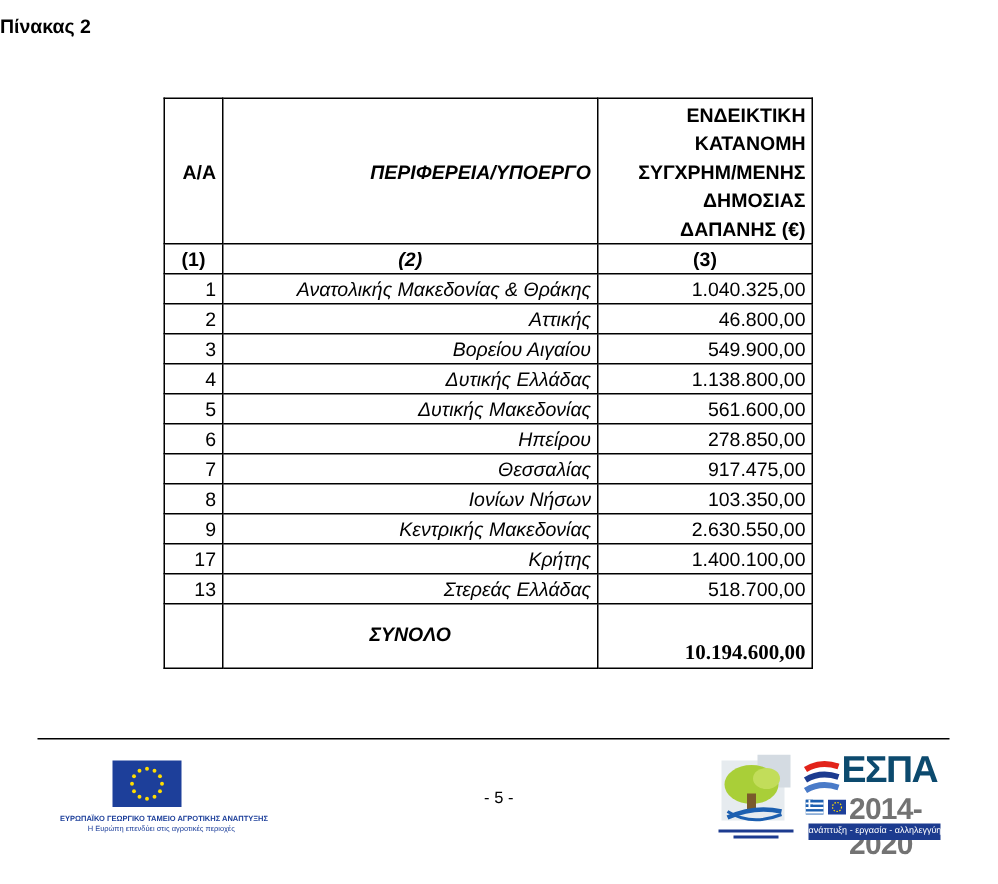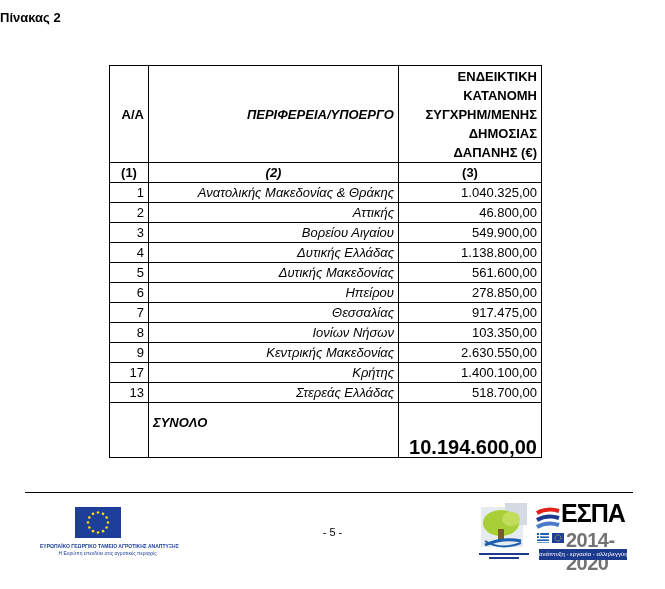--- a/index.html
+++ b/index.html
@@ -22,43 +22,43 @@
     }
     .c1 { width: 30px; text-align: center; }
     .c2 { width: 241px; text-align: left; font-style: italic; }
     .c3 { width: 134px; text-align: right; }
     th { font-weight: bold; }
     th.c2 { text-align: center; }
     th.c3 { text-align: center; line-height: 19px; padding: 0 2px; }
     tr.hdr th { height: 96px; }
     tr.nums th { text-align: center; }
     tr.total td { height: 38px; font-weight: bold; }
-    tr.total td.c2 { text-align: left; vertical-align: middle; padding-bottom: 16px; }
-    tr.total td.c3 { vertical-align: bottom; font-size: 20px; }
+    tr.total td.c2 { text-align: center; vertical-align: middle; padding-bottom: 4px; }
+    tr.total td.c3 { vertical-align: bottom; font-size: 14px; font-family: Liberation Serif, serif; }
     .rule {
       position: absolute; left: 25px; top: 492px; width: 608px; height: 0;
       border-top: 1.5px solid #000;
     }
     .pagenum {
       position: absolute; left: 0; top: 526px; width: 665px; text-align: center; font-size: 11px;
     }
     .eu-logo { position: absolute; left: 40px; top: 505px; width: 135px; height: 60px; }
     .eu-flag {
       position: absolute; left: 35px; top: 2px; width: 46px; height: 31px; background: #1d3f9a;
     }
     .eu-text1, .eu-text2 {
       position: absolute; left: 0; width: 135px; text-align: center;
       font-size: 5px; color: #1d3f9a; white-space: nowrap; font-weight: bold;
     }
     .eu-text1 { top: 38px; }
     .eu-text2 { top: 45px; font-weight: normal; }
     .rdp-logo { position: absolute; left: 475px; top: 503px; width: 60px; height: 62px; }
     .espa-logo { position: absolute; left: 535px; top: 503px; width: 95px; height: 62px; }
     .espa-title {
-      position: absolute; left: 26px; top: -4px; font-size: 25px; font-weight: bold; color: #000000;
+      position: absolute; left: 26px; top: -4px; font-size: 25px; font-weight: bold; color: #0c4a6e;
       letter-spacing: -1px;
     }
     .espa-years {
       position: absolute; left: 31px; top: 26px; font-size: 20px; font-weight: bold; color: #737373;
       letter-spacing: -0.5px;
     }
     .espa-slogan {
       position: absolute; left: 4px; top: 46px; width: 88px; height: 11px; background: #1c3b8f;
       color: #fff; font-size: 6px; text-align: center; line-height: 11px; white-space: nowrap;
     }

